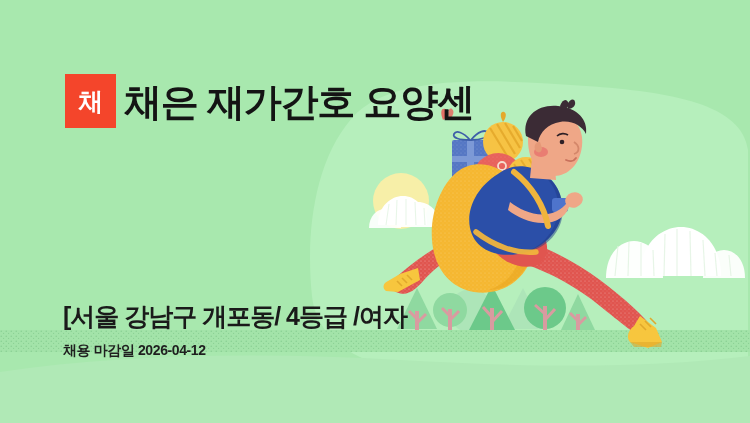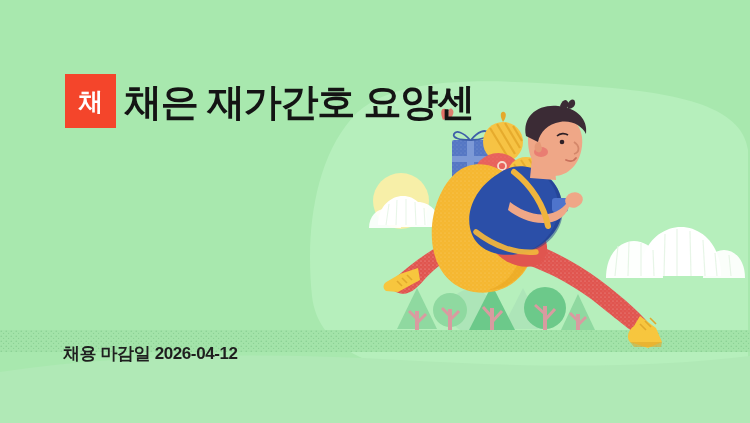--- a/index.html
+++ b/index.html
@@ -68,21 +68,21 @@
     font-size: 25px;
     font-weight: 700;
     letter-spacing: -1px;
     white-space: nowrap;
   }
   #deadline {
     position: absolute;
     left: 63px;
     top: 342px;
     color: #1f1f1f;
-    font-size: 17px;
+    font-size: 14px;
     font-weight: 700;
     letter-spacing: -0.4px;
     white-space: nowrap;
   }
 </style>
 </head>
 <body>
 
 <div id="card">
 
@@ -326,17 +326,18 @@
   </svg>
 
   <div class="text-layer">
 
     <div id="logo-badge">
       <span>채</span>
     </div>
 
     <div id="title">채은 재가간호 요양센</div>
 
+    <div id="subtitle">[서울 강남구 개포동/ 4등급 /여자</div>
 
     <div id="deadline">채용 마감일  2026-04-12</div>
 
   </div>
 </div>
 
 </body></html>

